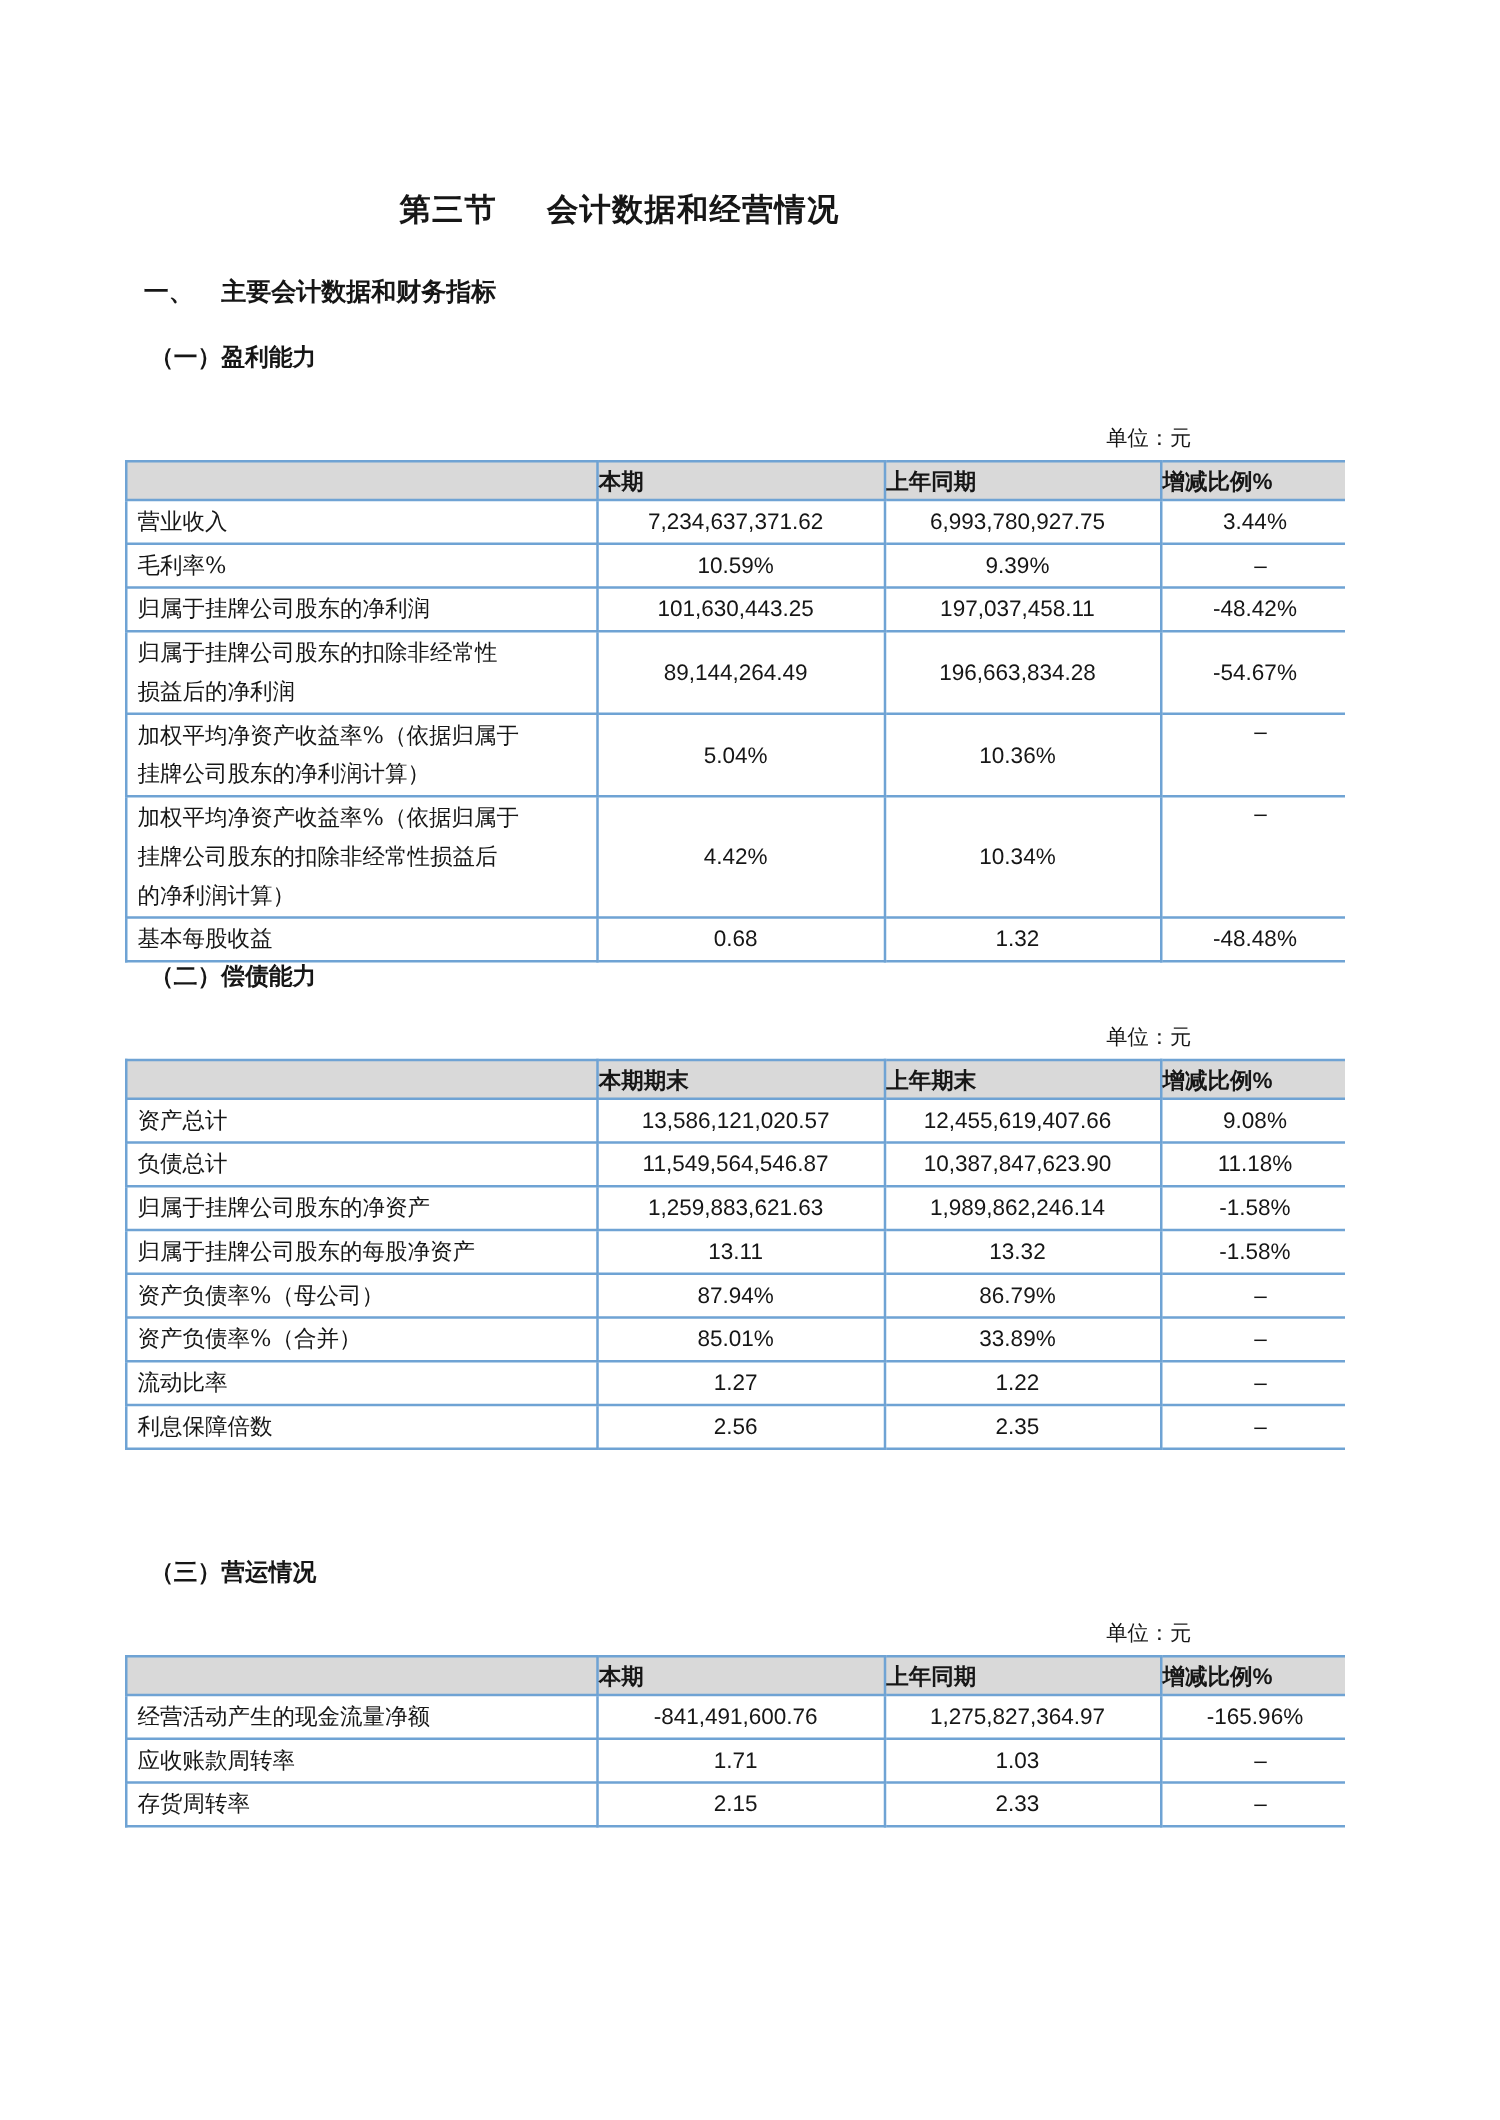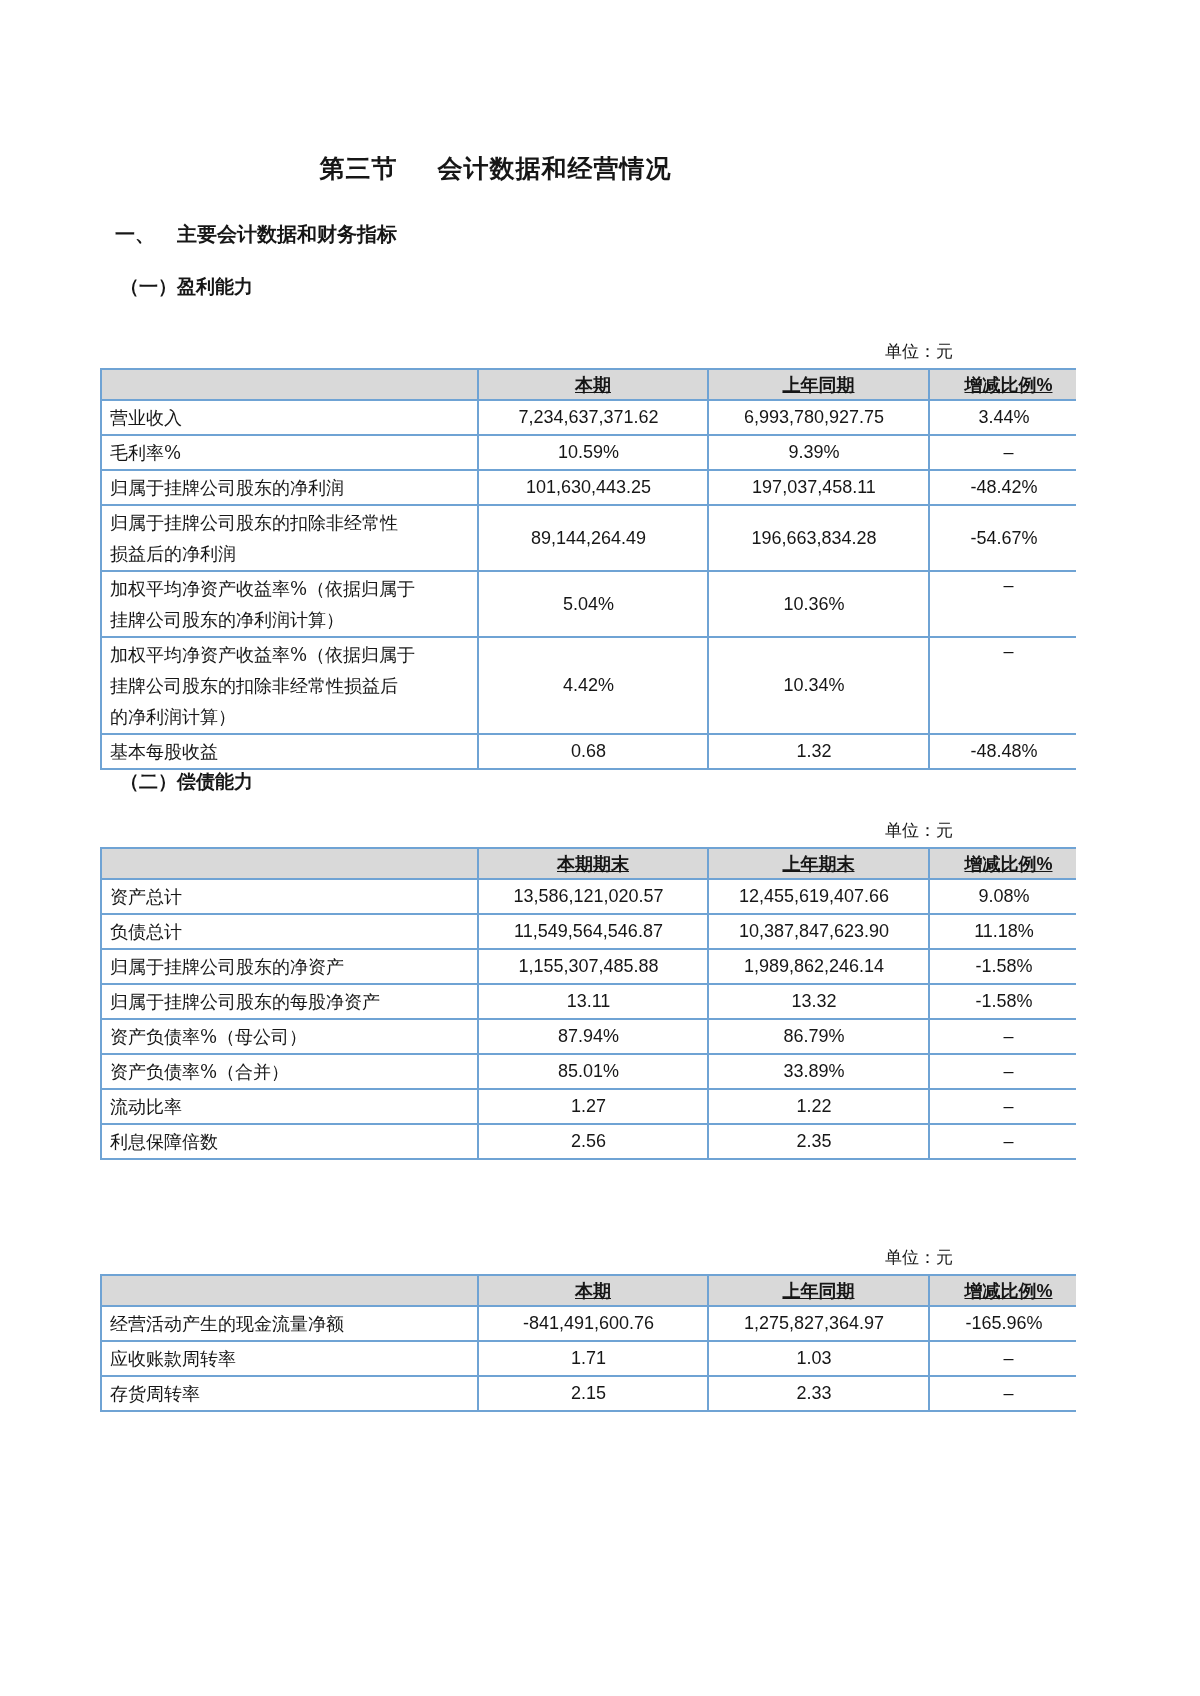--- a/index.html
+++ b/index.html
@@ -60,23 +60,22 @@
   .data-table col.c2 { width:230px; }
   .data-table col.c3 { width:221px; }
   .data-table col.c4 { width:159px; }
   .data-table th {
     background:var(--head-bg, #d9d9d9);
     border:2px solid var(--border, #6fa3d4);
     font-family:"Liberation Sans","DejaVu Sans",sans-serif;
     font-weight:bold;
     font-size:18px;
     height:31px;
-    text-align:center;
+    text-align:left;
     vertical-align:middle;
-    text-decoration:underline;
   }
   .data-table td {
     border:2px solid var(--border, #6fa3d4);
     font-size:18px;
     line-height:31px;
     height:33px;
     vertical-align:middle;
   }
   .data-table td.label {
     text-align:left;
@@ -202,21 +201,21 @@
             <td class="num">9.08%</td>
           </tr>
           <tr>
             <td class="label">负债总计</td>
             <td class="num">11,549,564,546.87</td>
             <td class="num">10,387,847,623.90</td>
             <td class="num">11.18%</td>
           </tr>
           <tr>
             <td class="label">归属于挂牌公司股东的净资产</td>
-            <td class="num">1,155,307,485.88</td>
+            <td class="num">1,259,883,621.63</td>
             <td class="num">1,989,862,246.14</td>
             <td class="num">-1.58%</td>
           </tr>
           <tr>
             <td class="label">归属于挂牌公司股东的每股净资产</td>
             <td class="num">13.11</td>
             <td class="num">13.32</td>
             <td class="num">-1.58%</td>
           </tr>
           <tr>
@@ -241,20 +240,21 @@
             <td class="label">利息保障倍数</td>
             <td class="num">2.56</td>
             <td class="num">2.35</td>
             <td class="dash">–</td>
           </tr>
         </tbody>
       </table>
   </section>
 
   <section class="sec-3">
+    <h3 class="h-sub"><span class="num">（三）</span><span>营运情况</span></h3>
     <div class="unit">单位：元</div>
     <table class="data-table">
       <colgroup>
           <col class="c1">
           <col class="c2">
           <col class="c3">
           <col class="c4">
         </colgroup>
     <thead>
           <tr>

